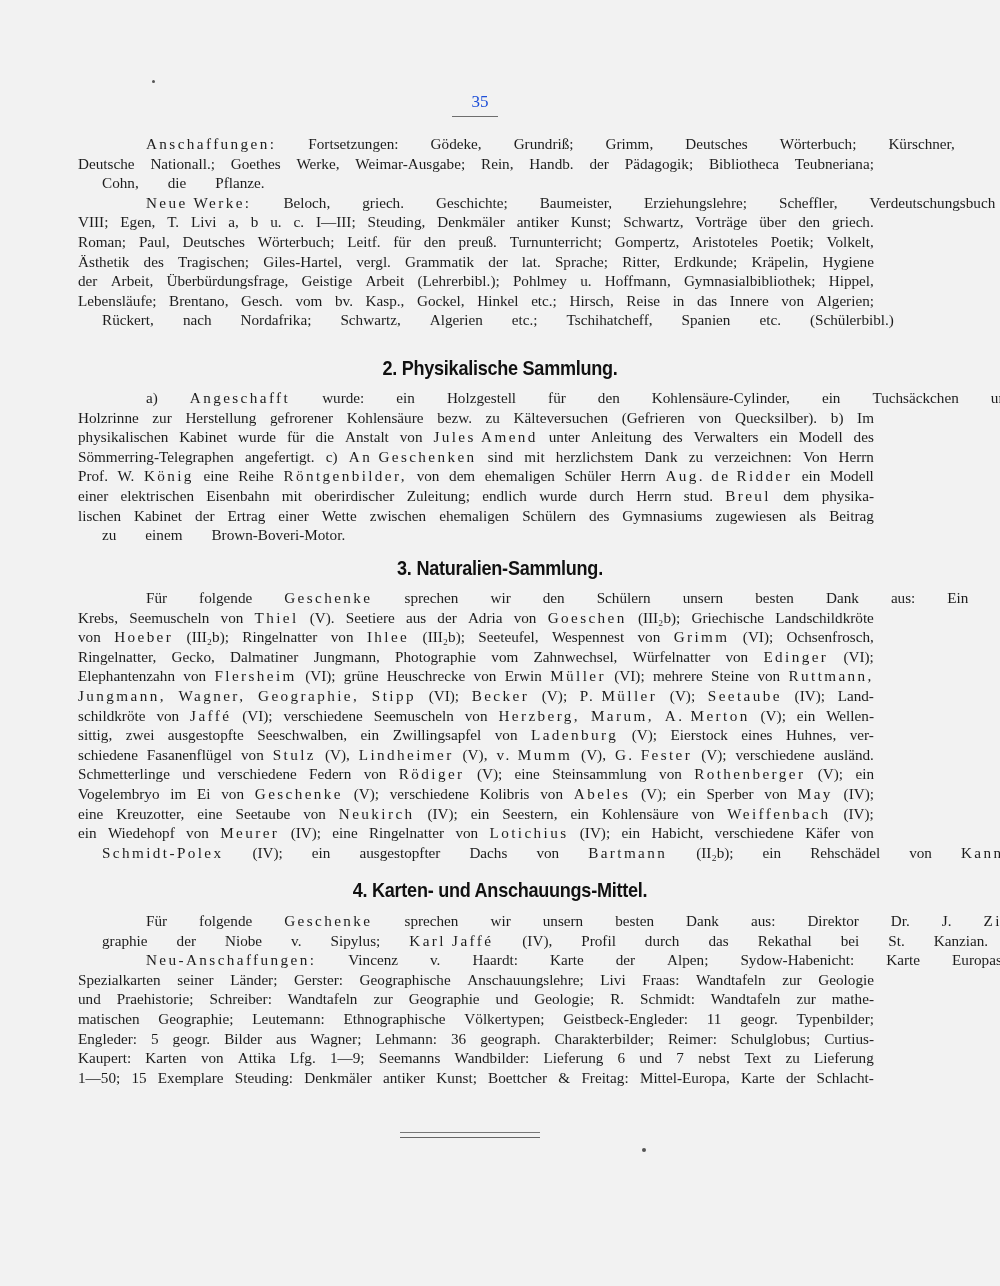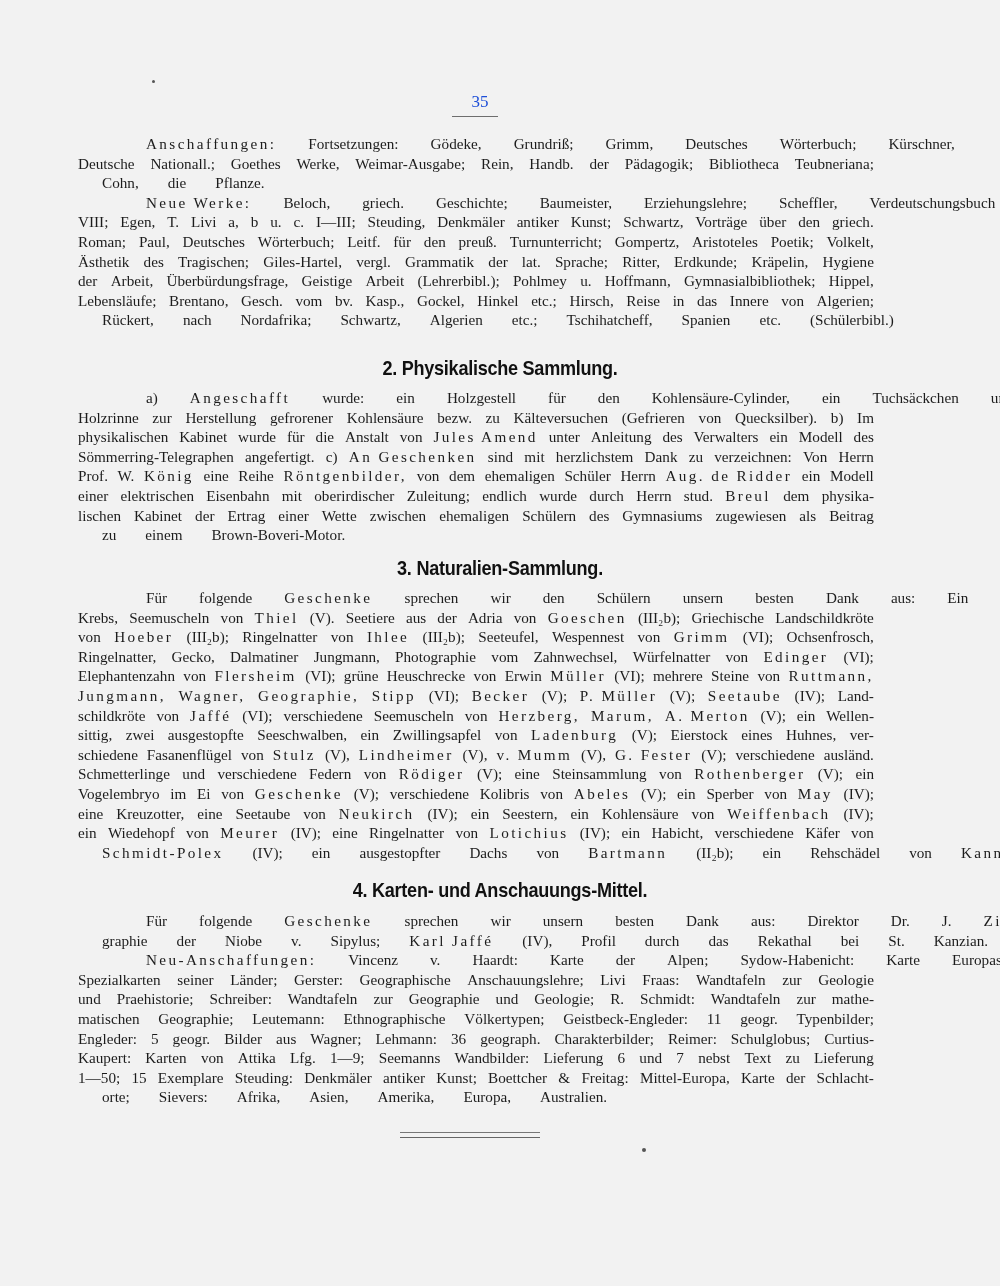--- a/index.html
+++ b/index.html
@@ -648,27 +648,18 @@
         <span class="w">antiker</span>
         <span class="w">Kunst;</span>
         <span class="w">Boettcher</span>
         <span class="w">&amp;</span>
         <span class="w">Freitag:</span>
         <span class="w">Mittel-Europa,</span>
         <span class="w">Karte</span>
         <span class="w">der</span>
         <span class="w">Schlacht-</span>
       </div>
-      <div class="line last">
-        <span class="w">orte;</span>
-        <span class="w">Sievers:</span>
-        <span class="w">Afrika,</span>
-        <span class="w">Asien,</span>
-        <span class="w">Amerika,</span>
-        <span class="w">Europa,</span>
-        <span class="w">Australien.</span>
-      </div>
     </div>
 
   <div class="double-rule"></div>
   <div class="dust" style="left:642px;top:1148px"></div>
   <div class="dust" style="left:152px;top:80px;width:3px;height:3px"></div>
 </div>
 
 </body></html>

